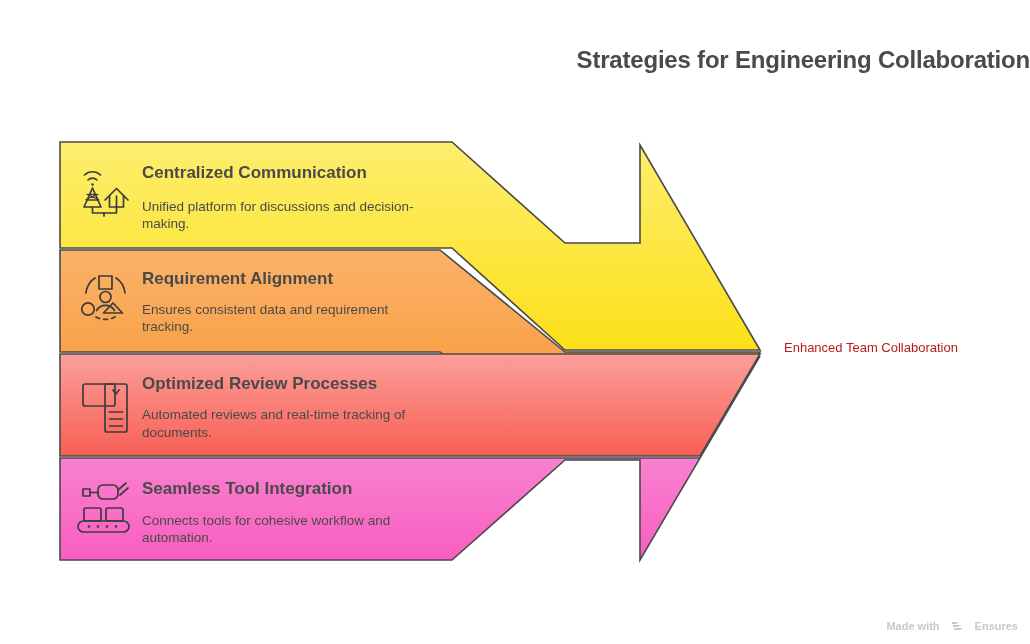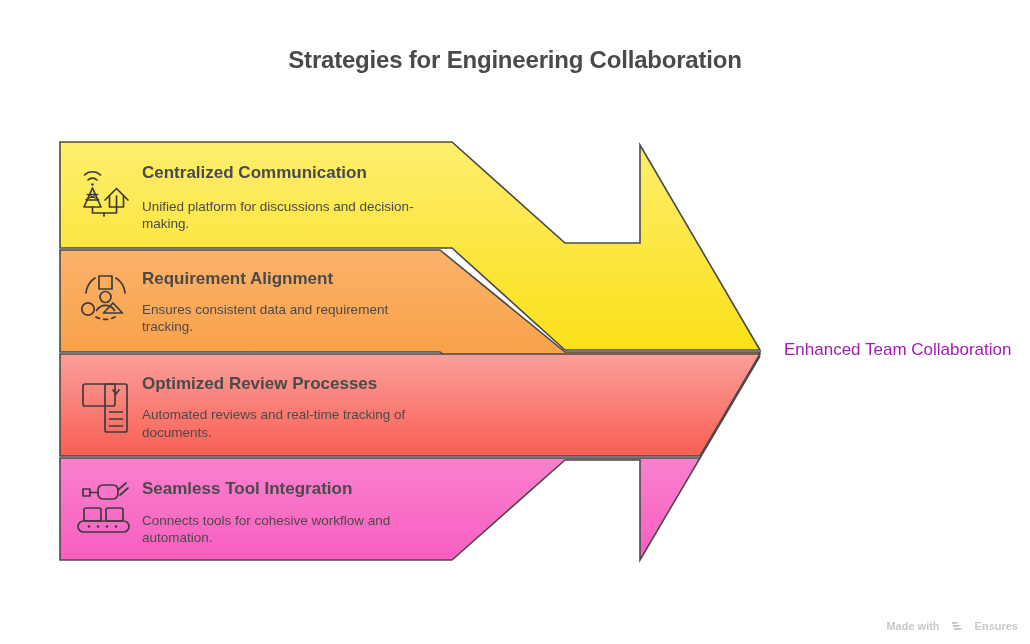--- a/index.html
+++ b/index.html
@@ -13,21 +13,21 @@
     font-family: "Liberation Sans", sans-serif;
     overflow: hidden;
     position: relative;
   }
 
   #page-title {
     position: absolute;
     left: 0;
     top: 46px;
     width: 1030px;
-    text-align: center;
+    text-align: right;
     font-size: 24px;
     font-weight: bold;
     color: #4a4a4a;
     letter-spacing: -0.2px;
   }
 
   #diagram {
     position: absolute;
     left: 0;
     top: 0;
@@ -43,22 +43,22 @@
   }
   .band-desc {
     font-family: "Liberation Sans", sans-serif;
     font-size: 13.5px;
     fill: #4a4a4a;
   }
   .outcome-label {
     position: absolute;
     left: 784px;
     top: 340px;
-    font-size: 17px;
-    color: #a21caf;
+    font-size: 13px;
+    color: #b91c1c;
     white-space: nowrap;
   }
 
   .watermark {
     position: absolute;
     right: 12px;
     bottom: 12px;
     display: flex;
     align-items: center;
     gap: 11px;

